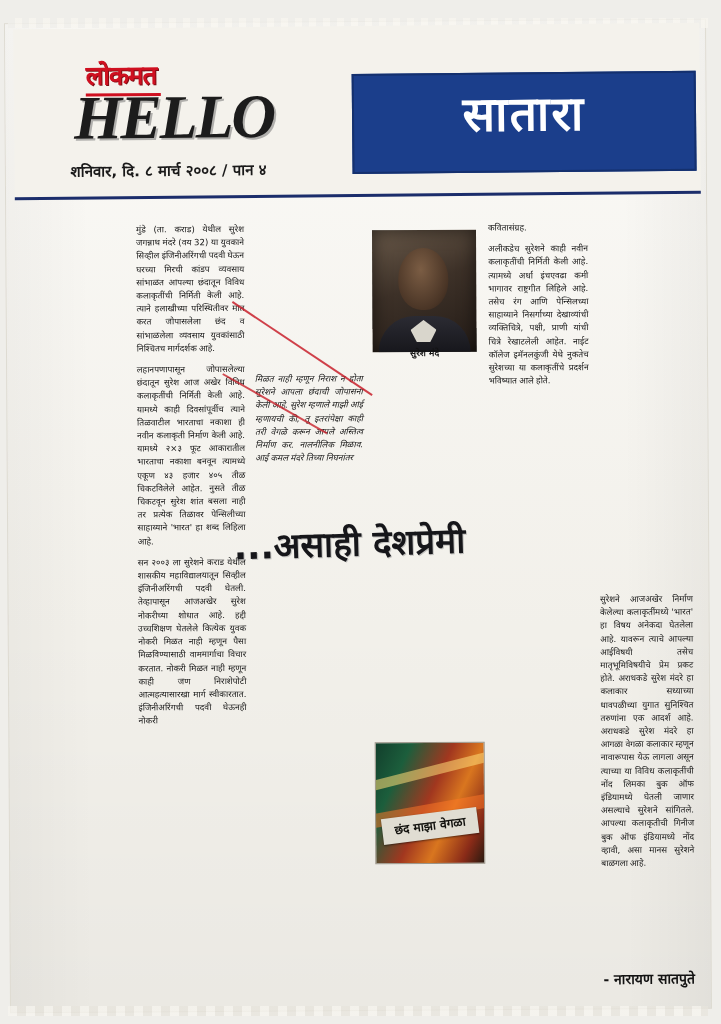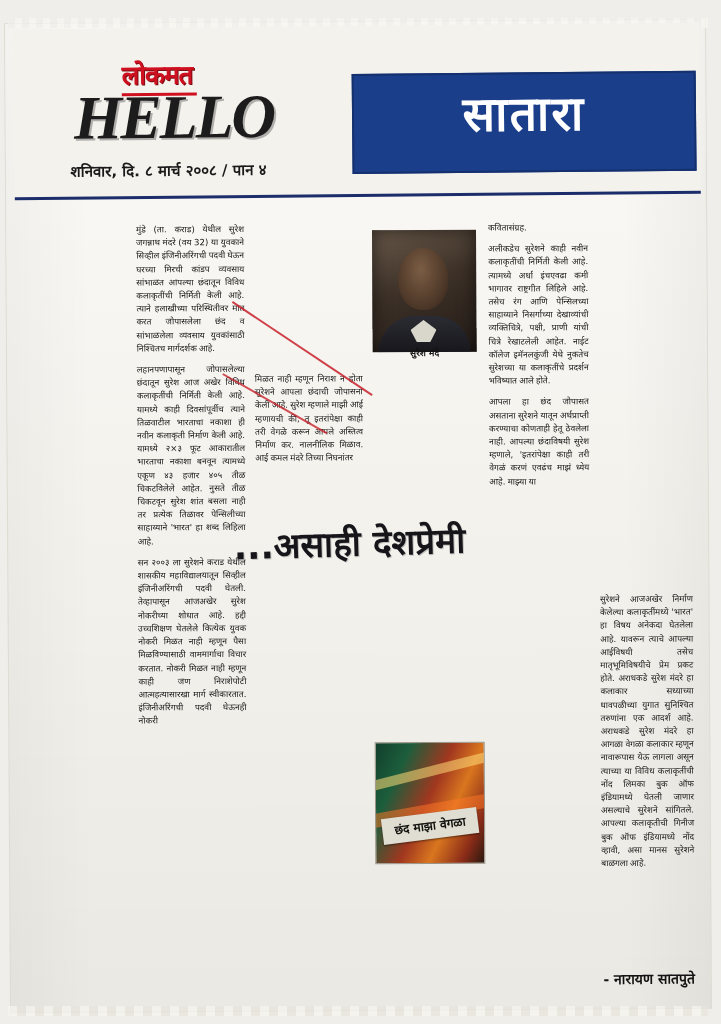--- a/index.html
+++ b/index.html
@@ -52,21 +52,20 @@
   .brand-red {
     position: absolute;
     left: 72px;
     top: 28px;
     font-family: "DejaVu Sans", sans-serif;
     font-weight: bold;
     font-size: 26px;
     color: #cf1020;
     letter-spacing: -1px;
     text-shadow: 1px 1px 0 #7c0c13;
-    margin-left: 36px;
   }
   .brand-red::after {
     content: "";
     position: absolute;
     left: 0; right: -4px; bottom: -4px;
     height: 3px;
     background: #cf1020;
   }
   .brand-hello {
     position: absolute;
@@ -127,21 +126,21 @@
     font-family: "DejaVu Sans", sans-serif;
     font-size: 8.6px;
     line-height: 13.2px;
     color: #141414;
     text-align: justify;
     word-spacing: -0.5px;
   }
   .col p { margin: 0 0 8px 0; }
   .c1 { left: 0px;   width: 108px; }
   .c2 { left = 0; }
-  .c2 { left: 118px; width: 108px; }
+  .c2 { left: 118px; width: 108px; font-style: italic; }
   .c3 { left: 236px; width: 108px; }
   .c4 { left: 352px; width: 100px; }
   .c5 { left: 462px; width: 93px; }
 
   
   .photo {
     position: absolute;
     left: 236px;
     top: 8px;
     width: 104px;
@@ -324,21 +323,20 @@
       <div class="face"></div>
       <div class="shoulders"></div>
       <div class="collar"></div>
     </div>
     <div class="photo-caption">सुरेश मंदे</div>
 
 
     <div class="col c4">
       <p>कवितासंग्रह.</p>
       <p>अलीकडेच सुरेशने काही नवीन कलाकृतींची निर्मिती केली आहे. त्यामध्ये अर्धा इंचएवढा कमी भागावर राष्ट्रगीत लिहिले आहे. तसेच रंग आणि पेन्सिलच्या साहाय्याने निसर्गाच्या देखाव्यांची व्यक्तिचित्रे, पक्षी, प्राणी यांची चित्रे रेखाटलेली आहेत. नाईट कॉलेज इमॅनलकुंजी येथे नुकतेच सुरेशच्या या कलाकृतींचे प्रदर्शन भविष्यात आले होते.</p>
-      <p>आपला हा छंद जोपासत असताना सुरेशने यातून अर्थप्राप्ती करण्याचा कोणताही हेतू ठेवलेला नाही. आपल्या छंदाविषयी सुरेश म्हणाले, 'इतरांपेक्षा काही तरी वेगळं करणं एवढंच माझं ध्येय आहे. माझ्या या</p>
     </div>
 
     <div class="col c5" style="top:372px;">
       <p>सुरेशने आजअखेर निर्माण केलेल्या कलाकृतींमध्ये 'भारत' हा विषय अनेकदा घेतलेला आहे. यावरून त्याचे आपल्या आईविषयी तसेच मातृभूमिविषयीचे प्रेम प्रकट होते. अराधकडे सुरेश मंदरे हा कलाकार सध्याच्या धावपळीच्या युगात सुनिश्चित तरुणांना एक आदर्श आहे. अराधकडे सुरेश मंदरे हा आगळा वेगळा कलाकार म्हणून नावारूपास येऊ लागला असून त्याच्या या विविध कलाकृतींची नोंद लिमका बुक ऑफ इंडियामध्ये घेतली जाणार असल्याचे सुरेशने सांगितले. आपल्या कलाकृतीची गिनीज बुक ऑफ इंडियामध्ये नोंद व्हावी, असा मानस सुरेशने बाळगला आहे.</p>
     </div>
 
 
     <div class="slash"></div>
     <div class="slash2"></div>
 

